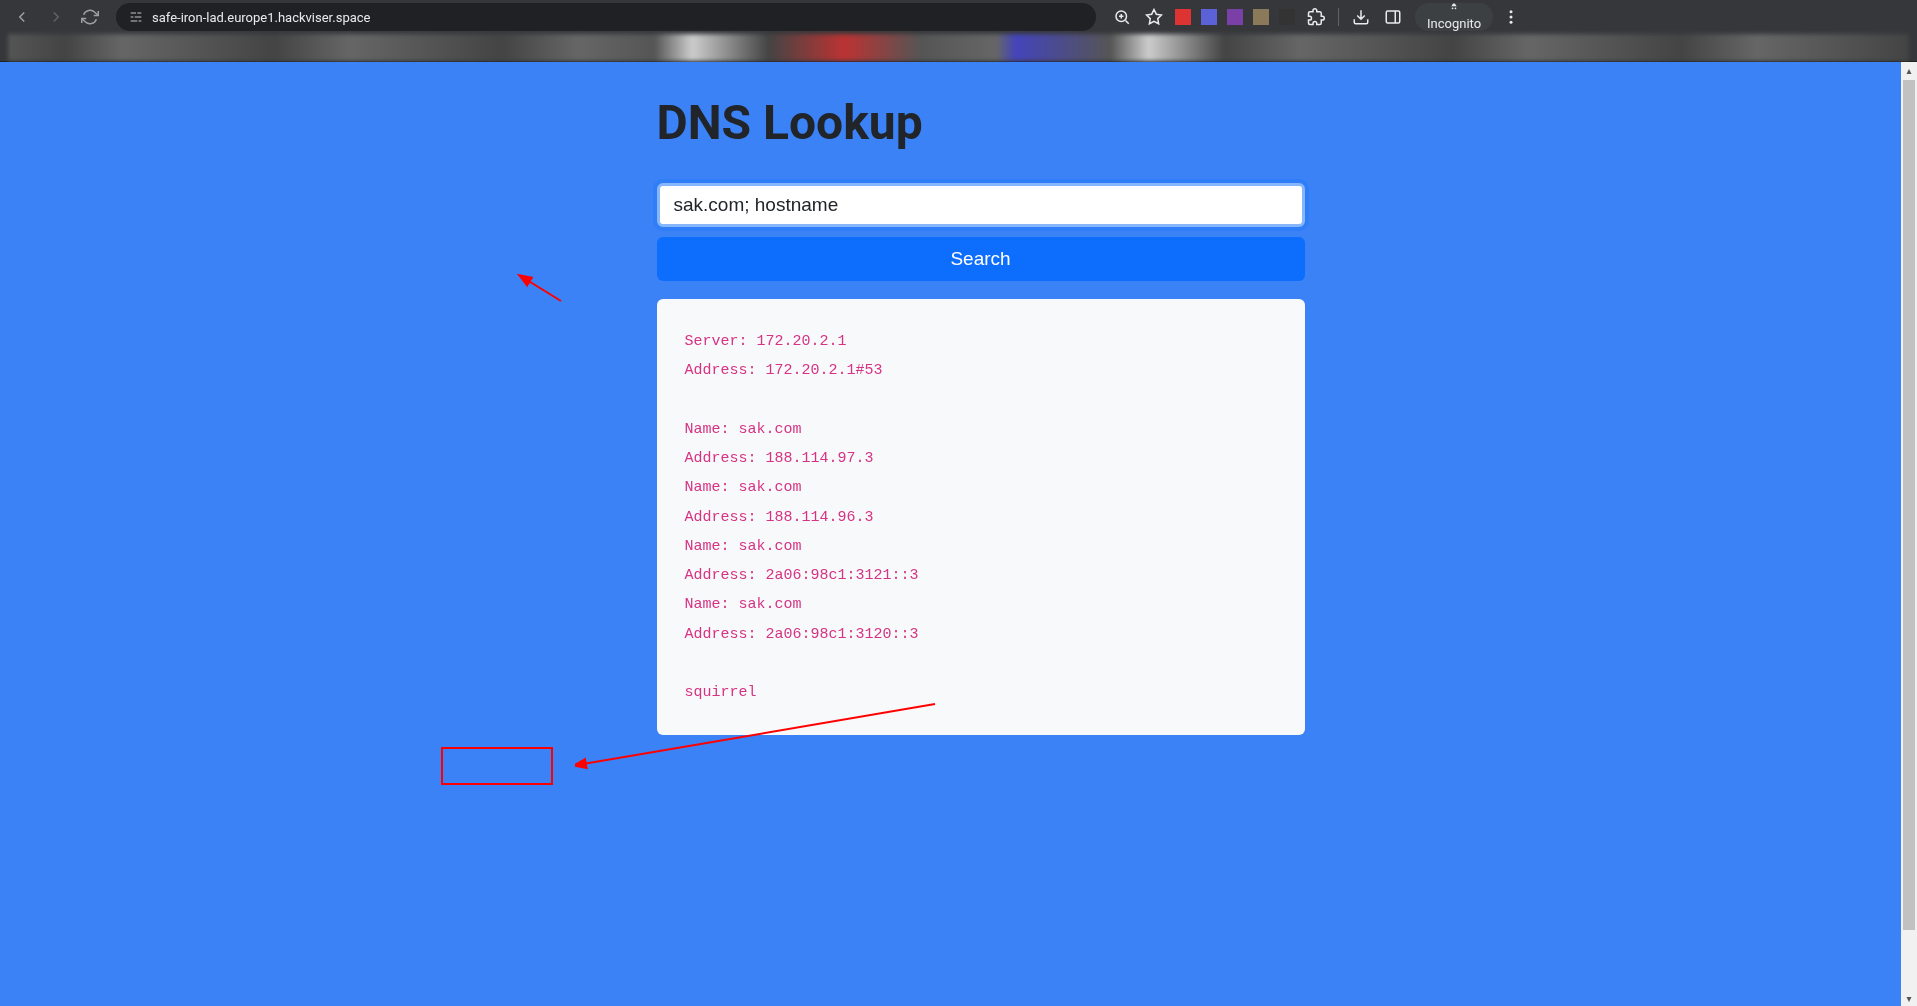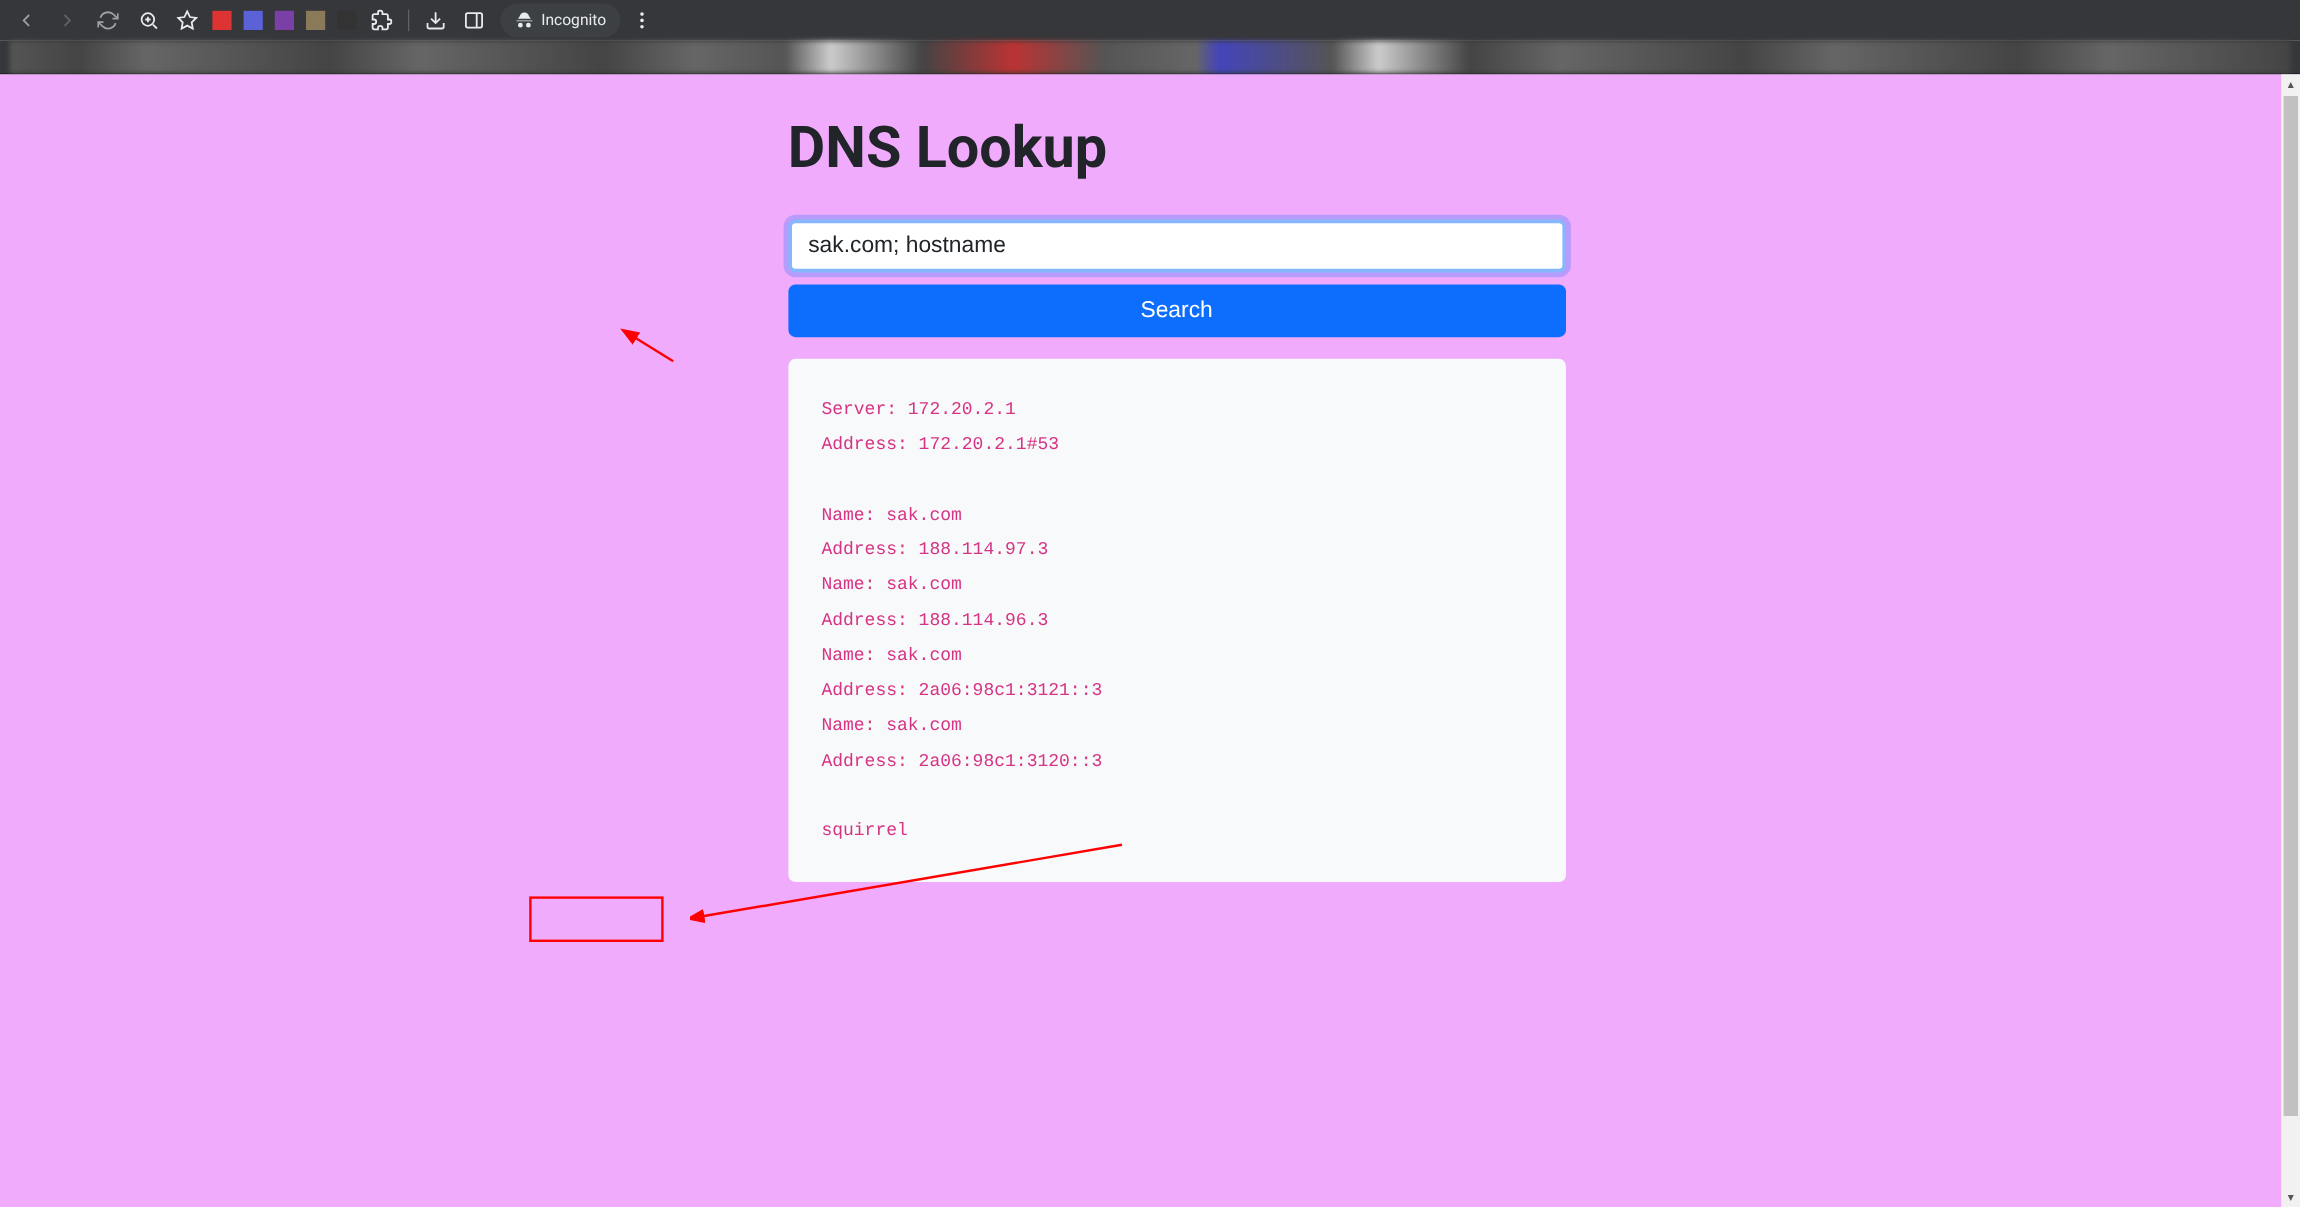--- a/index.html
+++ b/index.html
@@ -80,20 +80,21 @@
       background: #3c4043;
       border-radius: 14px;
       height: 28px;
       display: flex;
       align-items: center;
       padding: 0 12px;
       gap: 6px;
       color: #e8eaed;
       font-size: 13px;
       margin-left: 4px;
+      flex-direction: column;
     }
     .incognito-badge svg { width: 16px; height: 16px; }
     .divider {
       width: 1px;
       height: 18px;
       background: #5f6368;
       margin: 0 4px;
     }
     .bookmarks-bar {
       background: #36373a;
@@ -109,21 +110,21 @@
       width: 100%;
       background: linear-gradient(90deg,
         #555 0%, #444 3%, #666 6%, #555 10%, #444 14%, #666 18%,
         #555 22%, #444 26%, #666 30%, #555 34%, #ccc 36%, #444 40%,
         #b33 44%, #555 48%, #666 52%, #44b 53%, #555 58%, #ccc 60%,
         #444 64%, #666 68%, #555 72%, #444 76%, #666 80%, #555 84%,
         #444 88%, #666 92%, #555 96%, #444 100%);
       filter: blur(2px);
     }
     .page-content {
-      background: #f0abfc;
+      background: #3b82f6;
       height: calc(100% - 62px);
       overflow-y: auto;
       position: relative;
       padding-left: 44px;
     }
     .container {
       max-width: 648px;
       margin: 0 auto;
       padding-top: 32px;
     }
@@ -233,20 +234,33 @@
     <svg viewBox="0 0 24 24" fill="none" stroke="currentColor" stroke-width="2">
         <path d="M9 18l6-6-6-6"></path>
       </svg>
   </div>
   <div class="nav-btn">
     <svg viewBox="0 0 24 24" fill="none" stroke="currentColor" stroke-width="2">
         <path d="M23 4v6h-6M1 20v-6h6"></path>
         <path d="M3.51 9a9 9 0 0114.85-3.36L23 10M1 14l4.64 4.36A9 9 0 0020.49 15"></path>
       </svg>
   </div>
+  <div class="address-bar">
+    <span class="site-icon">
+      <svg viewBox="0 0 24 24" fill="currentColor">
+          <rect x="4" y="5" width="8" height="2"></rect>
+          <rect x="14" y="5" width="6" height="2"></rect>
+          <rect x="4" y="11" width="4" height="2"></rect>
+          <rect x="10" y="11" width="10" height="2"></rect>
+          <rect x="4" y="17" width="10" height="2"></rect>
+          <rect x="16" y="17" width="4" height="2"></rect>
+        </svg>
+    </span>
+    <span class="url-text">safe-iron-lad.europe1.hackviser.space</span>
+  </div>
   <div class="right-icons">
     <div class="chrome-icon">
       <svg viewBox="0 0 24 24" fill="none" stroke="currentColor" stroke-width="2">
           <circle cx="11" cy="11" r="7"></circle>
           <path d="M21 21l-4.35-4.35M11 8v6M8 11h6"></path>
         </svg>
     </div>
     <div class="chrome-icon">
       <svg viewBox="0 0 24 24" fill="none" stroke="currentColor" stroke-width="2">
           <path d="M12 2l3.09 6.26L22 9.27l-5 4.87 1.18 6.88L12 17.77l-6.18 3.25L7 14.14 2 9.27l6.91-1.01L12 2z"></path>

